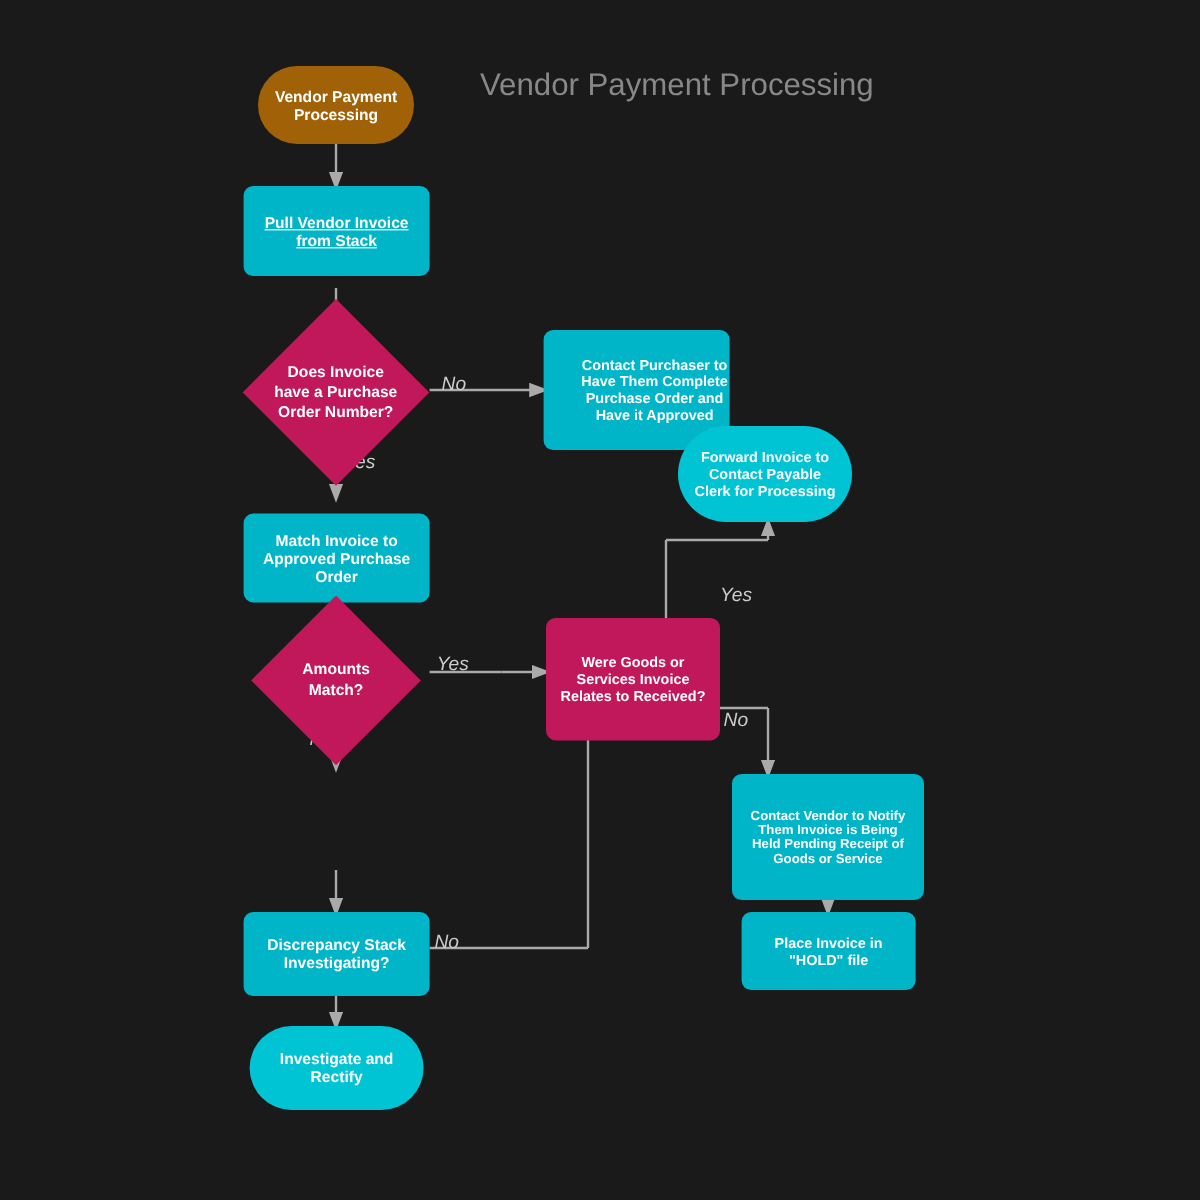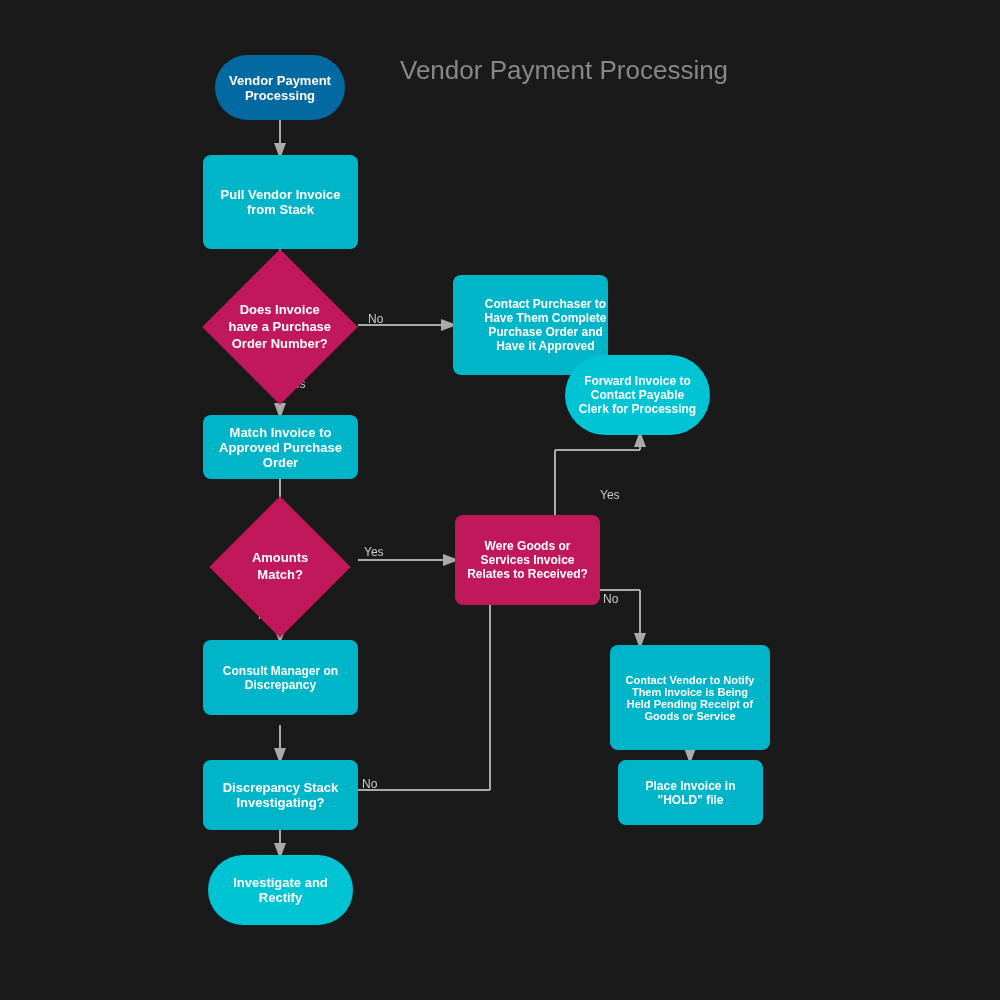--- a/index.html
+++ b/index.html
@@ -56,21 +56,21 @@
     .diamond-text {
       transform: rotate(-45deg);
       text-align: center;
       font-size: 13px;
       font-weight: bold;
       color: #fff;
       line-height: 1.3;
     }
     
     .teal { background-color: #00b5c8; }
-    .dark-teal { background-color: #0369a1; }
+    .dark-teal { background-color: #a16207; }
     .crimson { background-color: #c0185a; }
     .cyan-pill { background-color: #00c4d4; }
 
     
     svg.connectors {
       position: absolute;
       top: 0; left: 0;
       width: 1000px;
       height: 1000px;
       pointer-events: none;
@@ -82,21 +82,22 @@
       marker-end: url(#arrow);
     }
     .connector-line-no-arrow {
       stroke: #aaa;
       stroke-width: 2;
       fill: none;
     }
     .label-text {
       position: absolute;
       color: #ccc;
-      font-size: 12px;
+      font-size: 16px;
+      font-style: italic;
     }
   </style>
 </head>
 <body>
 
 <div class="canvas">
 
   <div class="title">Vendor Payment Processing</div>
 
   <svg class="connectors">
@@ -153,69 +154,65 @@
 
   <div class="label-text" style="top:592px; left:603px;">No</div>
 
   <div class="label-text" style="top:777px; left:362px;">No</div>
 
   <div class="node pill dark-teal" style="width:130px; height:65px; top:55px; left:215px;">
     <span style="white-space:pre-line; font-size:13px;">Vendor Payment
 Processing</span>
   </div>
 
-  <div class="node rounded-rect teal" style="width:155px; height:94px; top:155px; left:203px;">
+  <div class="node rounded-rect teal" style="width:155px; height:75px; top:155px; left:203px;text-decoration:underline;">
     <span style="white-space:pre-line;">Pull Vendor Invoice
 from Stack</span>
   </div>
 
   <div class="diamond-wrapper" style="width:160px; height:110px; top:272px; left:200px;">
     <div class="diamond crimson" style="width:110px; height:110px;">
       <div class="diamond-text" style="width:130px;">Does Invoice have a
 Purchase
 Order Number?</div>
     </div>
   </div>
 
   <div class="node rounded-rect teal" style="width:155px; height:100px; top:275px; left:453px;padding-left:30px;">
     <span style="white-space:pre-line; font-size:12px;">Contact Purchaser to
 Have Them Complete
 Purchase Order and
 Have it Approved</span>
   </div>
 
-  <div class="node rounded-rect teal" style="width:155px; height:64px; top:415px; left:203px;">
+  <div class="node rounded-rect teal" style="width:155px; height:74px; top:428px; left:203px;">
     <span style="white-space:pre-line;">Match Invoice to
 Approved Purchase
 Order</span>
   </div>
 
   <div class="diamond-wrapper" style="width:160px; height:110px; top:512px; left:200px;">
     <div class="diamond crimson" style="width:100px; height:100px;">
       <div class="diamond-text" style="width:120px;">Amounts
 Match?</div>
     </div>
   </div>
 
-  <div class="node rounded-rect crimson" style="width:145px; height:90px; top:515px; left:455px;">
+  <div class="node rounded-rect crimson" style="width:145px; height:102px; top:515px; left:455px;">
     <span style="white-space:pre-line; font-size:12px;">Were Goods or
 Services Invoice
 Relates to Received?</span>
   </div>
 
   <div class="node pill cyan-pill" style="width:145px; height:80px; top:355px; left:565px;">
     <span style="white-space:pre-line; font-size:12px;">Forward Invoice to
 Contact Payable
 Clerk for Processing</span>
   </div>
 
-  <div class="node rounded-rect teal" style="width:155px; height:75px; top:640px; left:203px;">
-    <span style="white-space:pre-line; font-size:12px;">Consult Manager on
-Discrepancy</span>
-  </div>
 
   <div class="node rounded-rect teal" style="width:155px; height:70px; top:760px; left:203px;">
     <span style="white-space:pre-line;">Discrepancy Stack
 Investigating?</span>
   </div>
 
   <div class="node rounded-rect teal" style="width:160px; height:105px; top:645px; left:610px;">
     <span style="white-space:pre-line; font-size:11px;">Contact Vendor to Notify
 Them Invoice is Being
 Held Pending Receipt of

